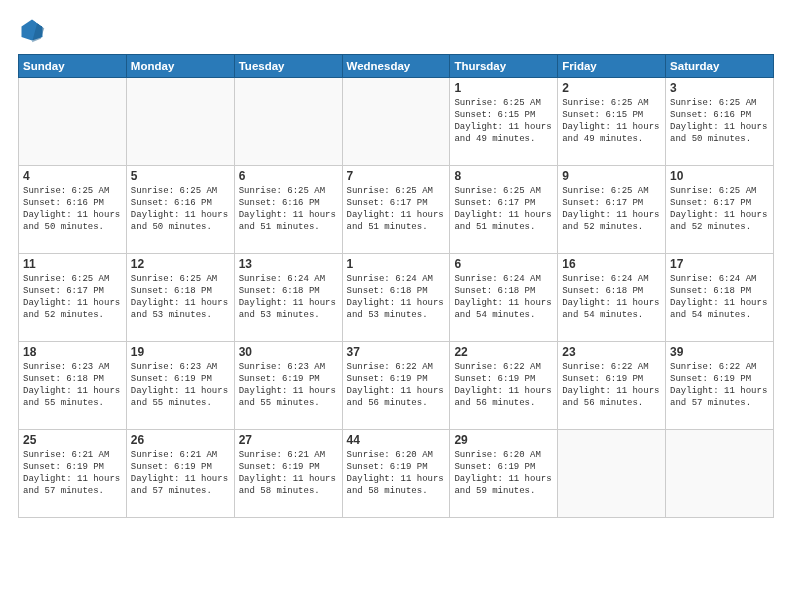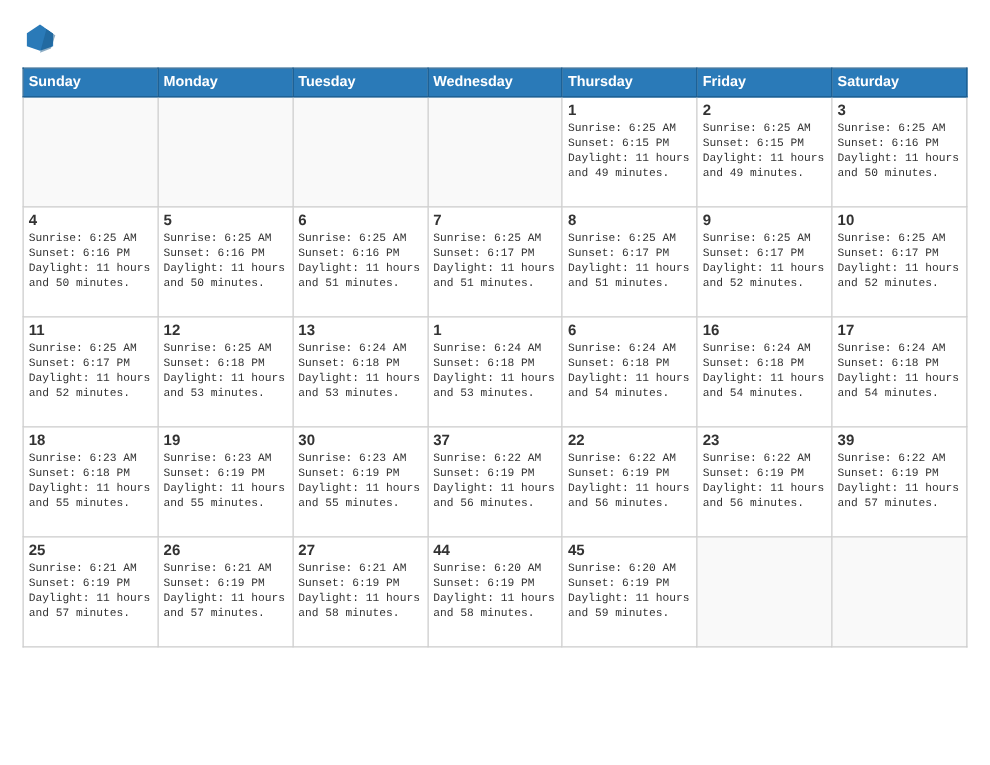--- a/index.html
+++ b/index.html
@@ -301,21 +301,21 @@
 Sunset: 6:19 PM
 Daylight: 11 hours and 58 minutes.</div>
           </td>
           <td>
             <span class="day-number">44</span>
             <div class="day-info" style="white-space: pre-line;">Sunrise: 6:20 AM
 Sunset: 6:19 PM
 Daylight: 11 hours and 58 minutes.</div>
           </td>
           <td>
-            <span class="day-number">45</span>
+            <span class="day-number">29</span>
             <div class="day-info" style="white-space: pre-line;">Sunrise: 6:20 AM
 Sunset: 6:19 PM
 Daylight: 11 hours and 59 minutes.</div>
           </td>
           <td class="empty-cell"></td>
           <td class="empty-cell"></td>
         </tr>
       </tbody>
   </table>
 </div>

